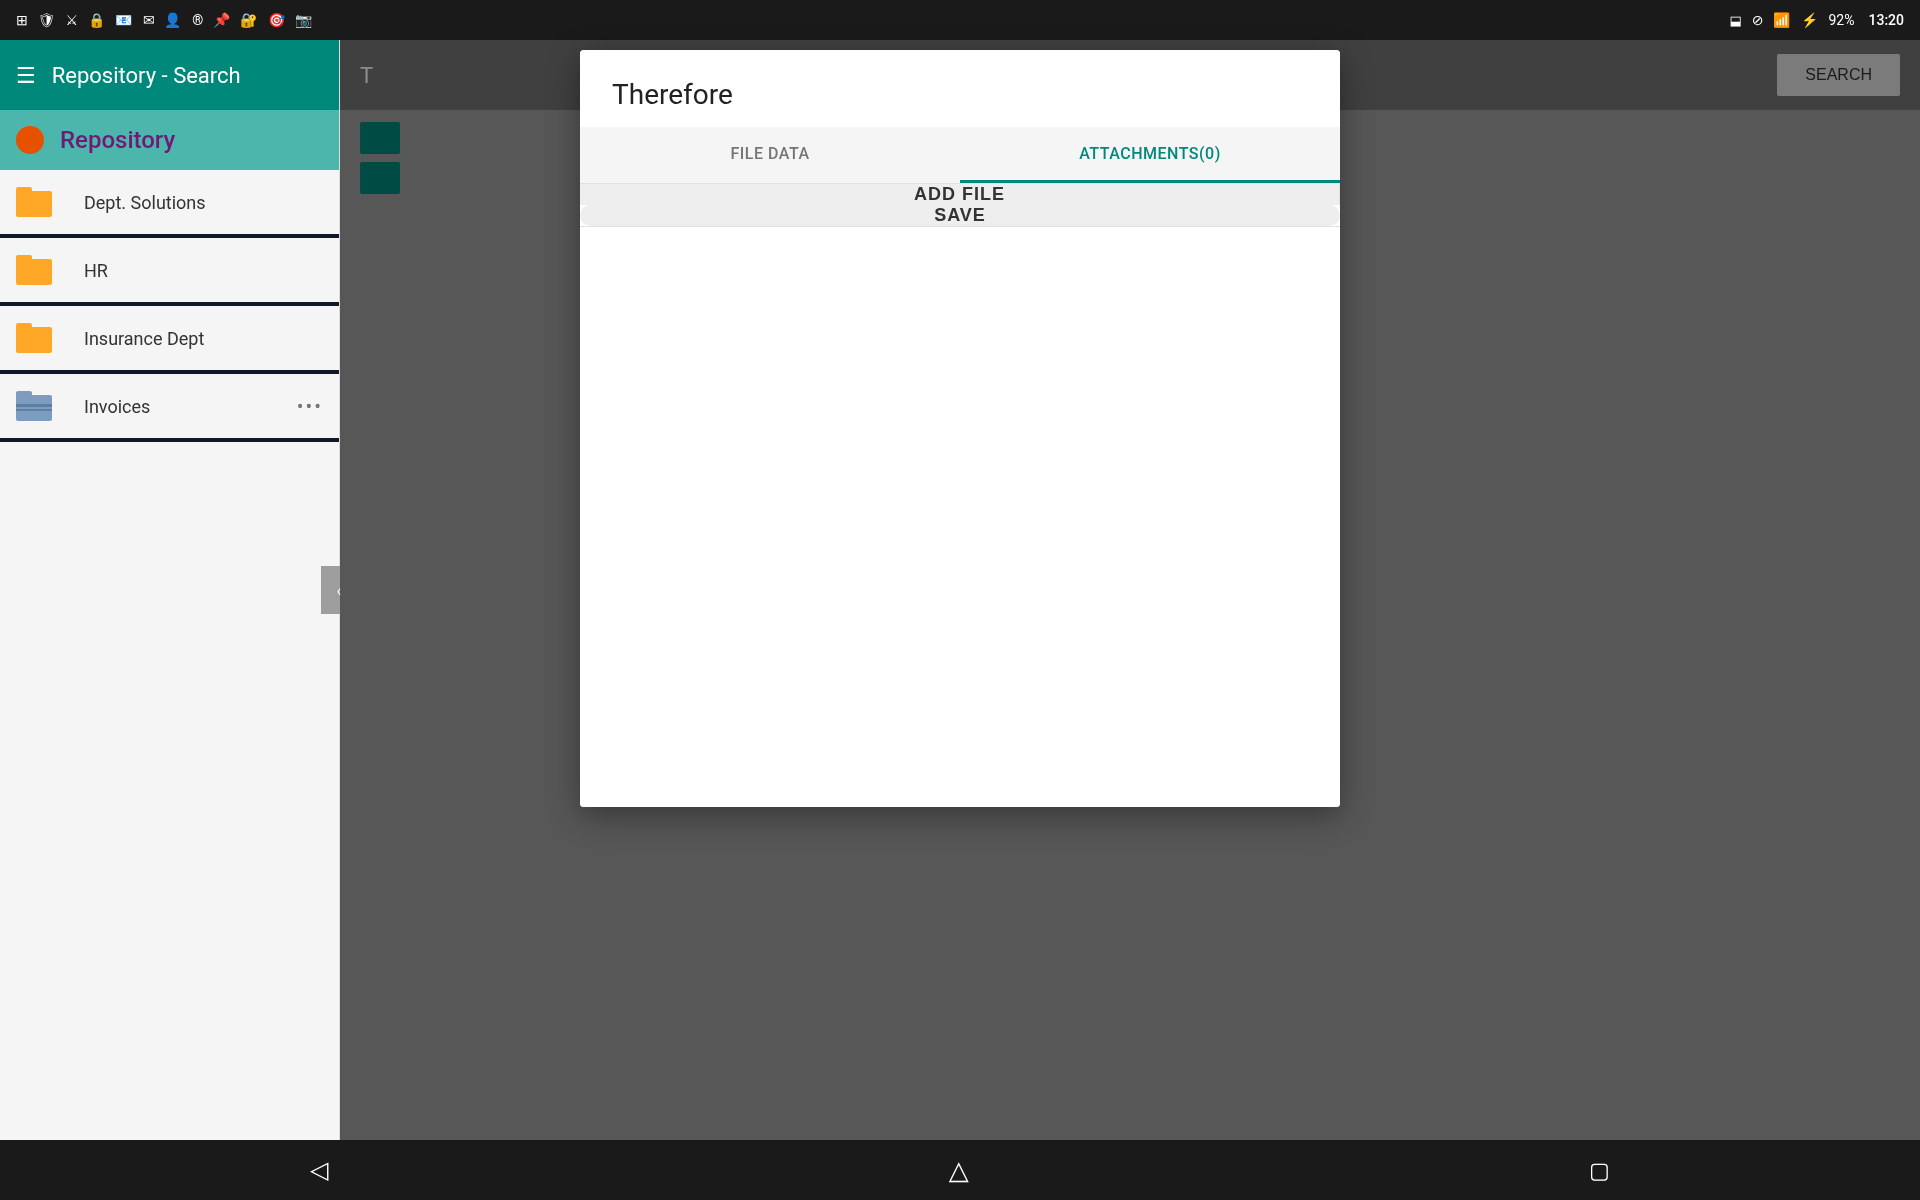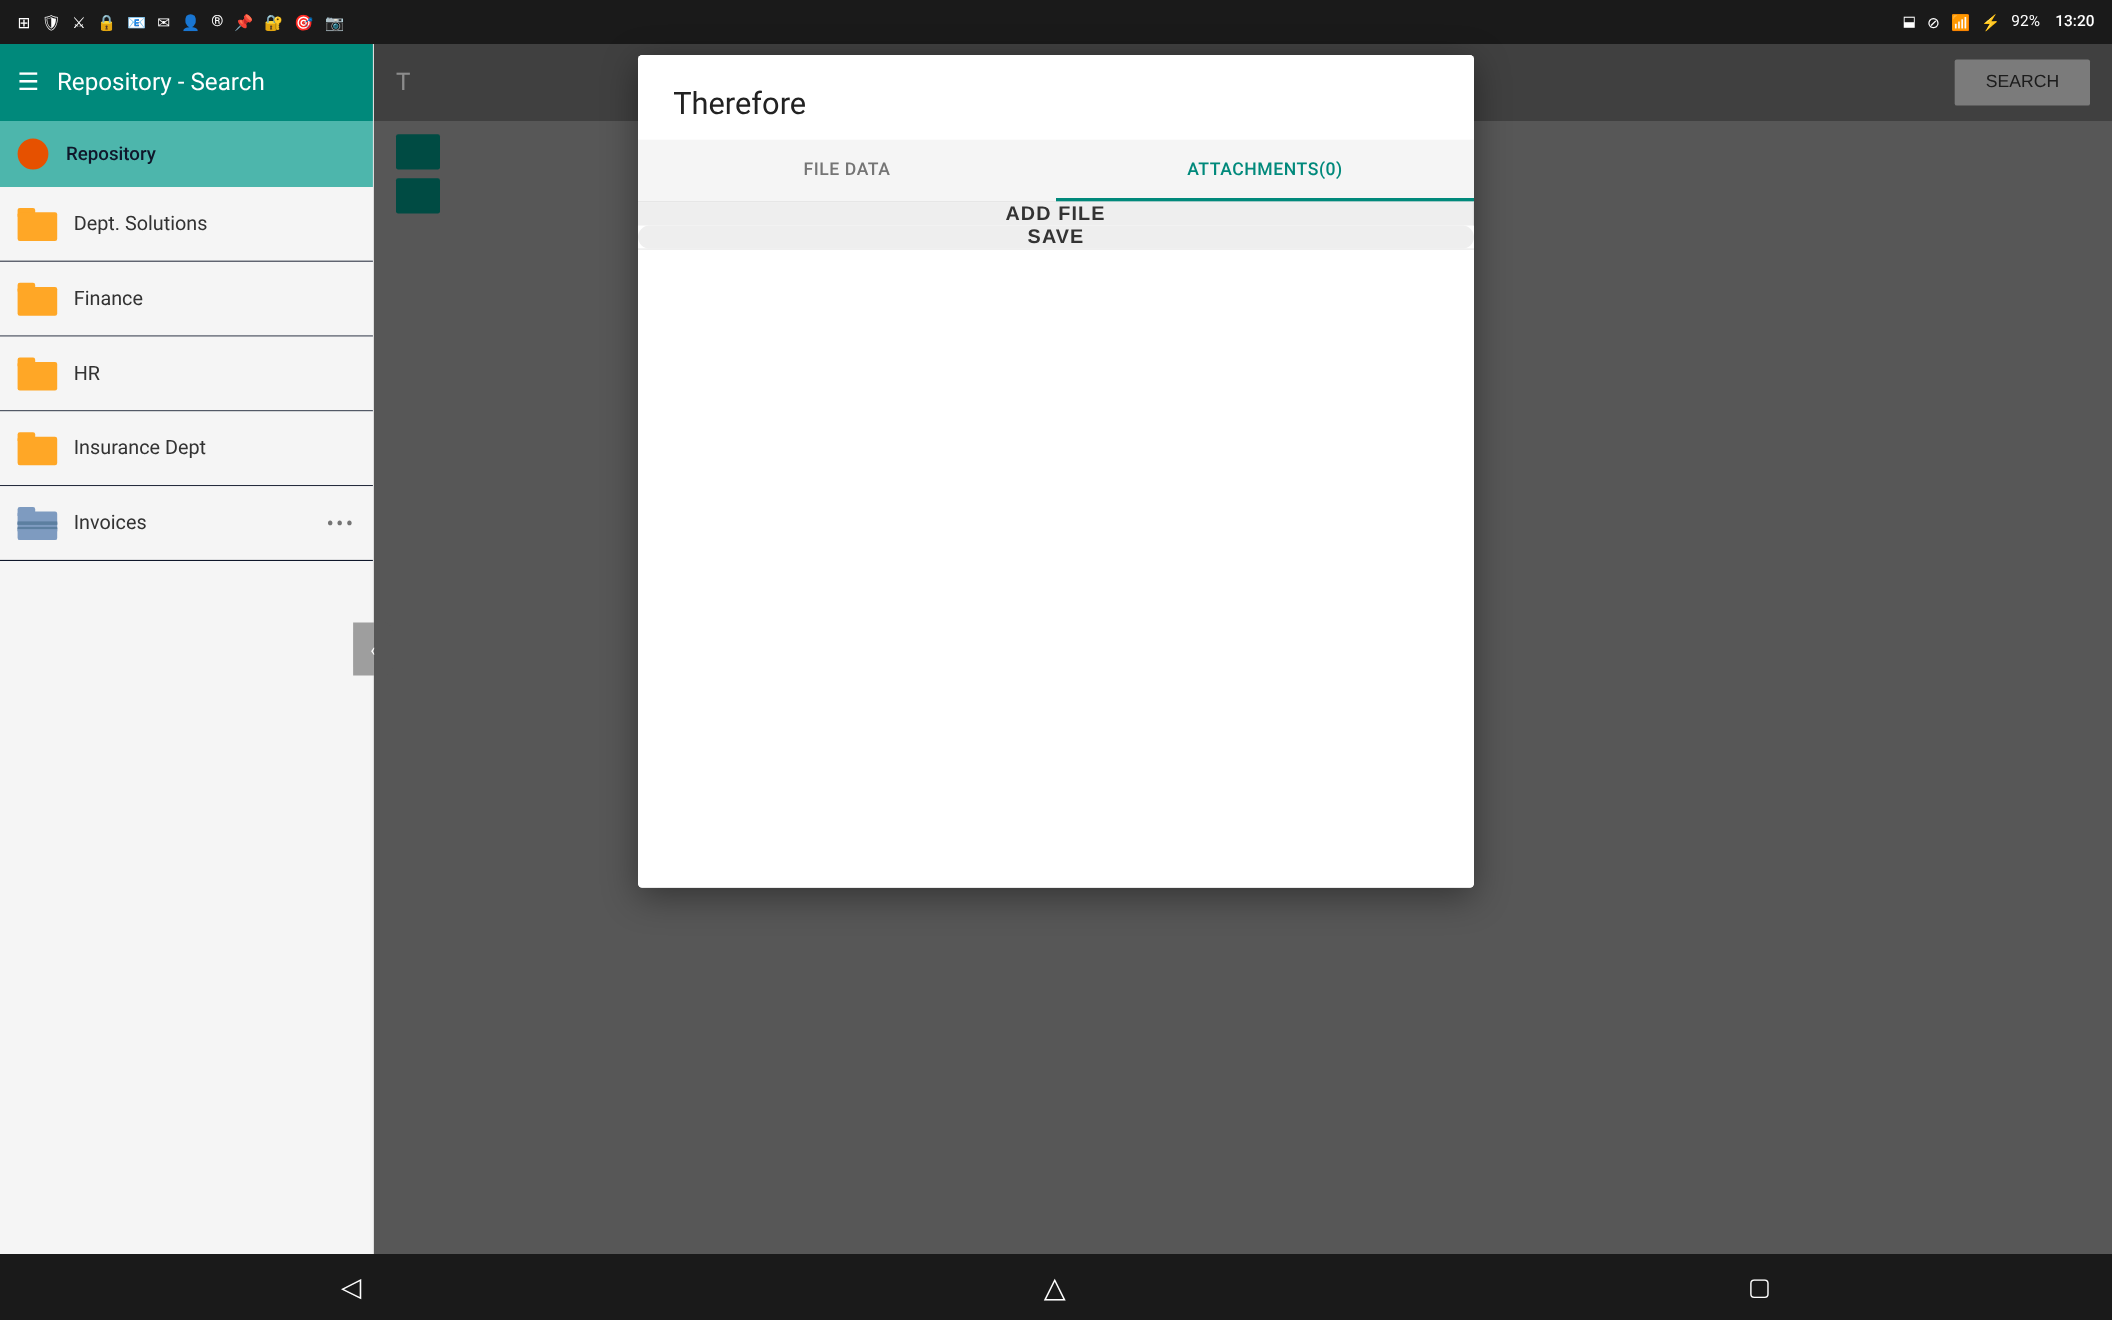--- a/index.html
+++ b/index.html
@@ -96,33 +96,33 @@
 
     .repo-dot {
       width: 28px;
       height: 28px;
       border-radius: 50%;
       background: #e65100;
       flex-shrink: 0;
     }
 
     .repo-label {
-      color: #0f172a;
-      font-size: 17px;
+      color: #701a75;
+      font-size: 24px;
       font-weight: 500;
     }
 
     
     .folder-item {
       height: 68px;
       display: flex;
       align-items: center;
       padding: 0 16px;
-      gap: 15px;
-      border-bottom: 1px solid #0f172a;
+      gap: 32px;
+      border-bottom: 4px solid #0f172a;
       background: #f5f5f5;
       cursor: pointer;
     }
 
     .folder-icon {
       width: 36px;
       height: 30px;
       position: relative;
       flex-shrink: 0;
     }
@@ -430,27 +430,20 @@
     </div>
 
     <div class="folder-item">
       <div class="folder-icon">
         <div class="folder-tab"></div>
         <div class="folder-body"></div>
       </div>
       <span class="folder-label">Dept. Solutions</span>
     </div>
 
-    <div class="folder-item">
-      <div class="folder-icon">
-        <div class="folder-tab"></div>
-        <div class="folder-body"></div>
-      </div>
-      <span class="folder-label">Finance</span>
-    </div>
 
     <div class="folder-item">
       <div class="folder-icon">
         <div class="folder-tab"></div>
         <div class="folder-body"></div>
       </div>
       <span class="folder-label">HR</span>
     </div>
 
     <div class="folder-item">

